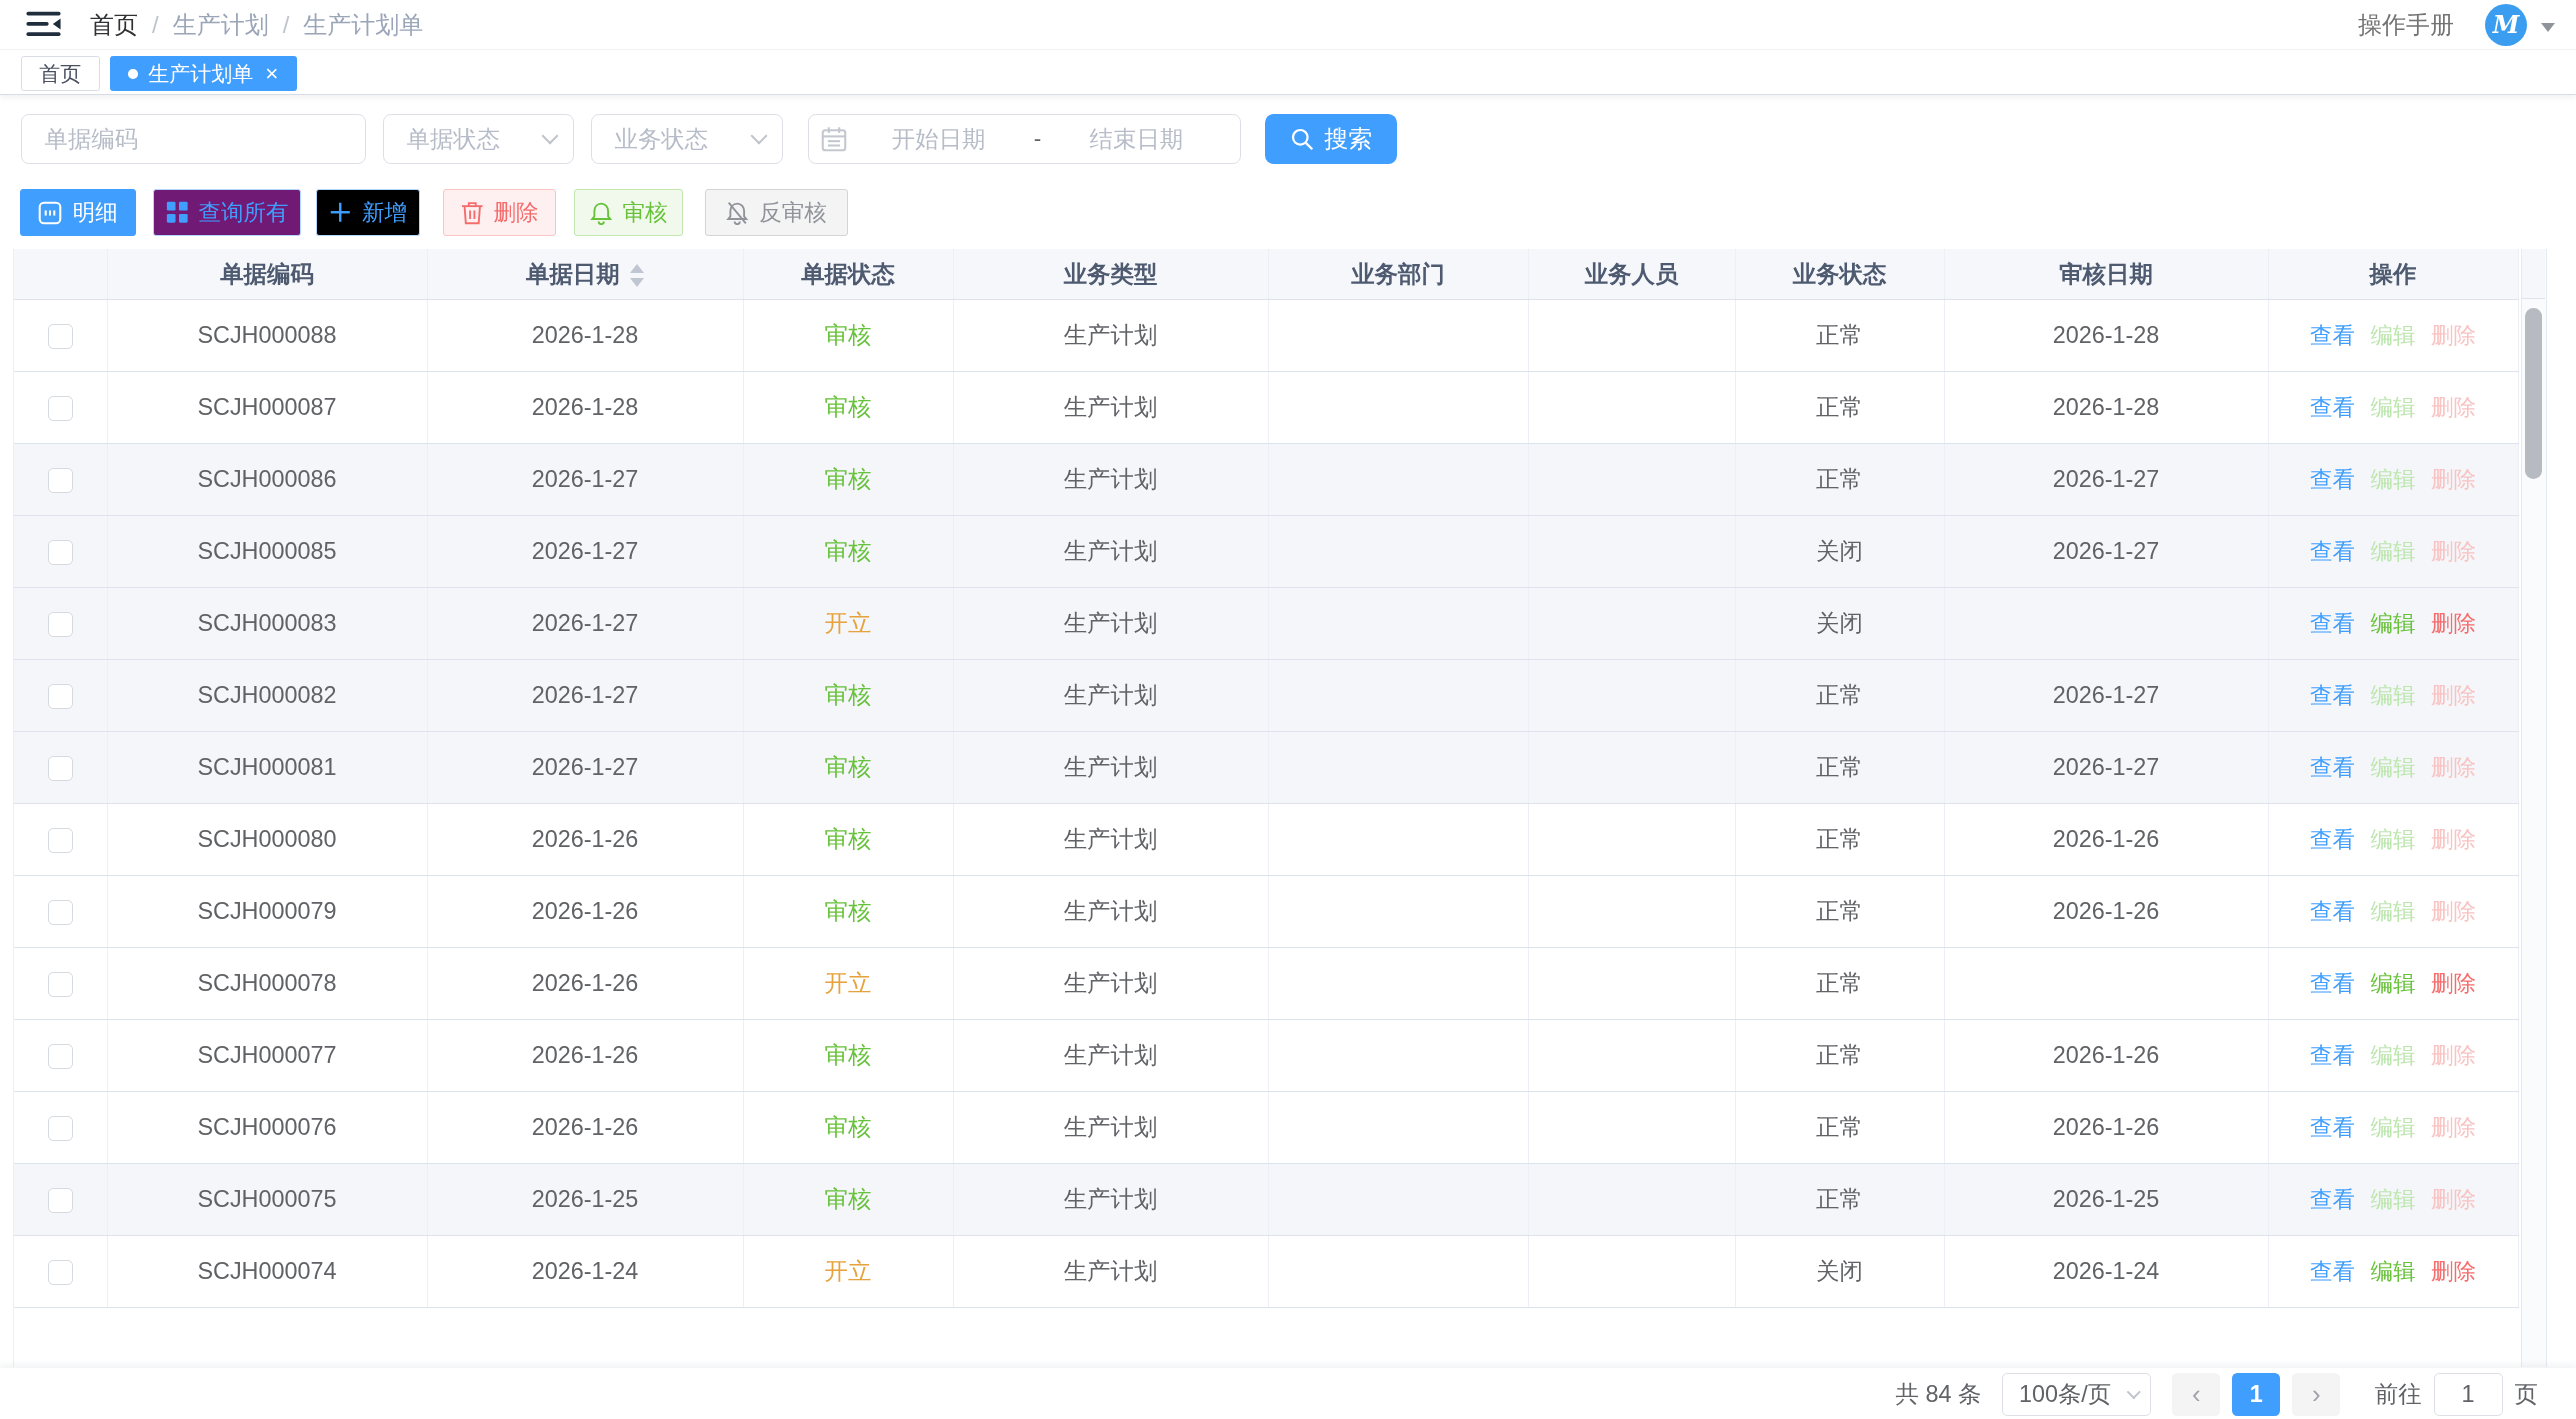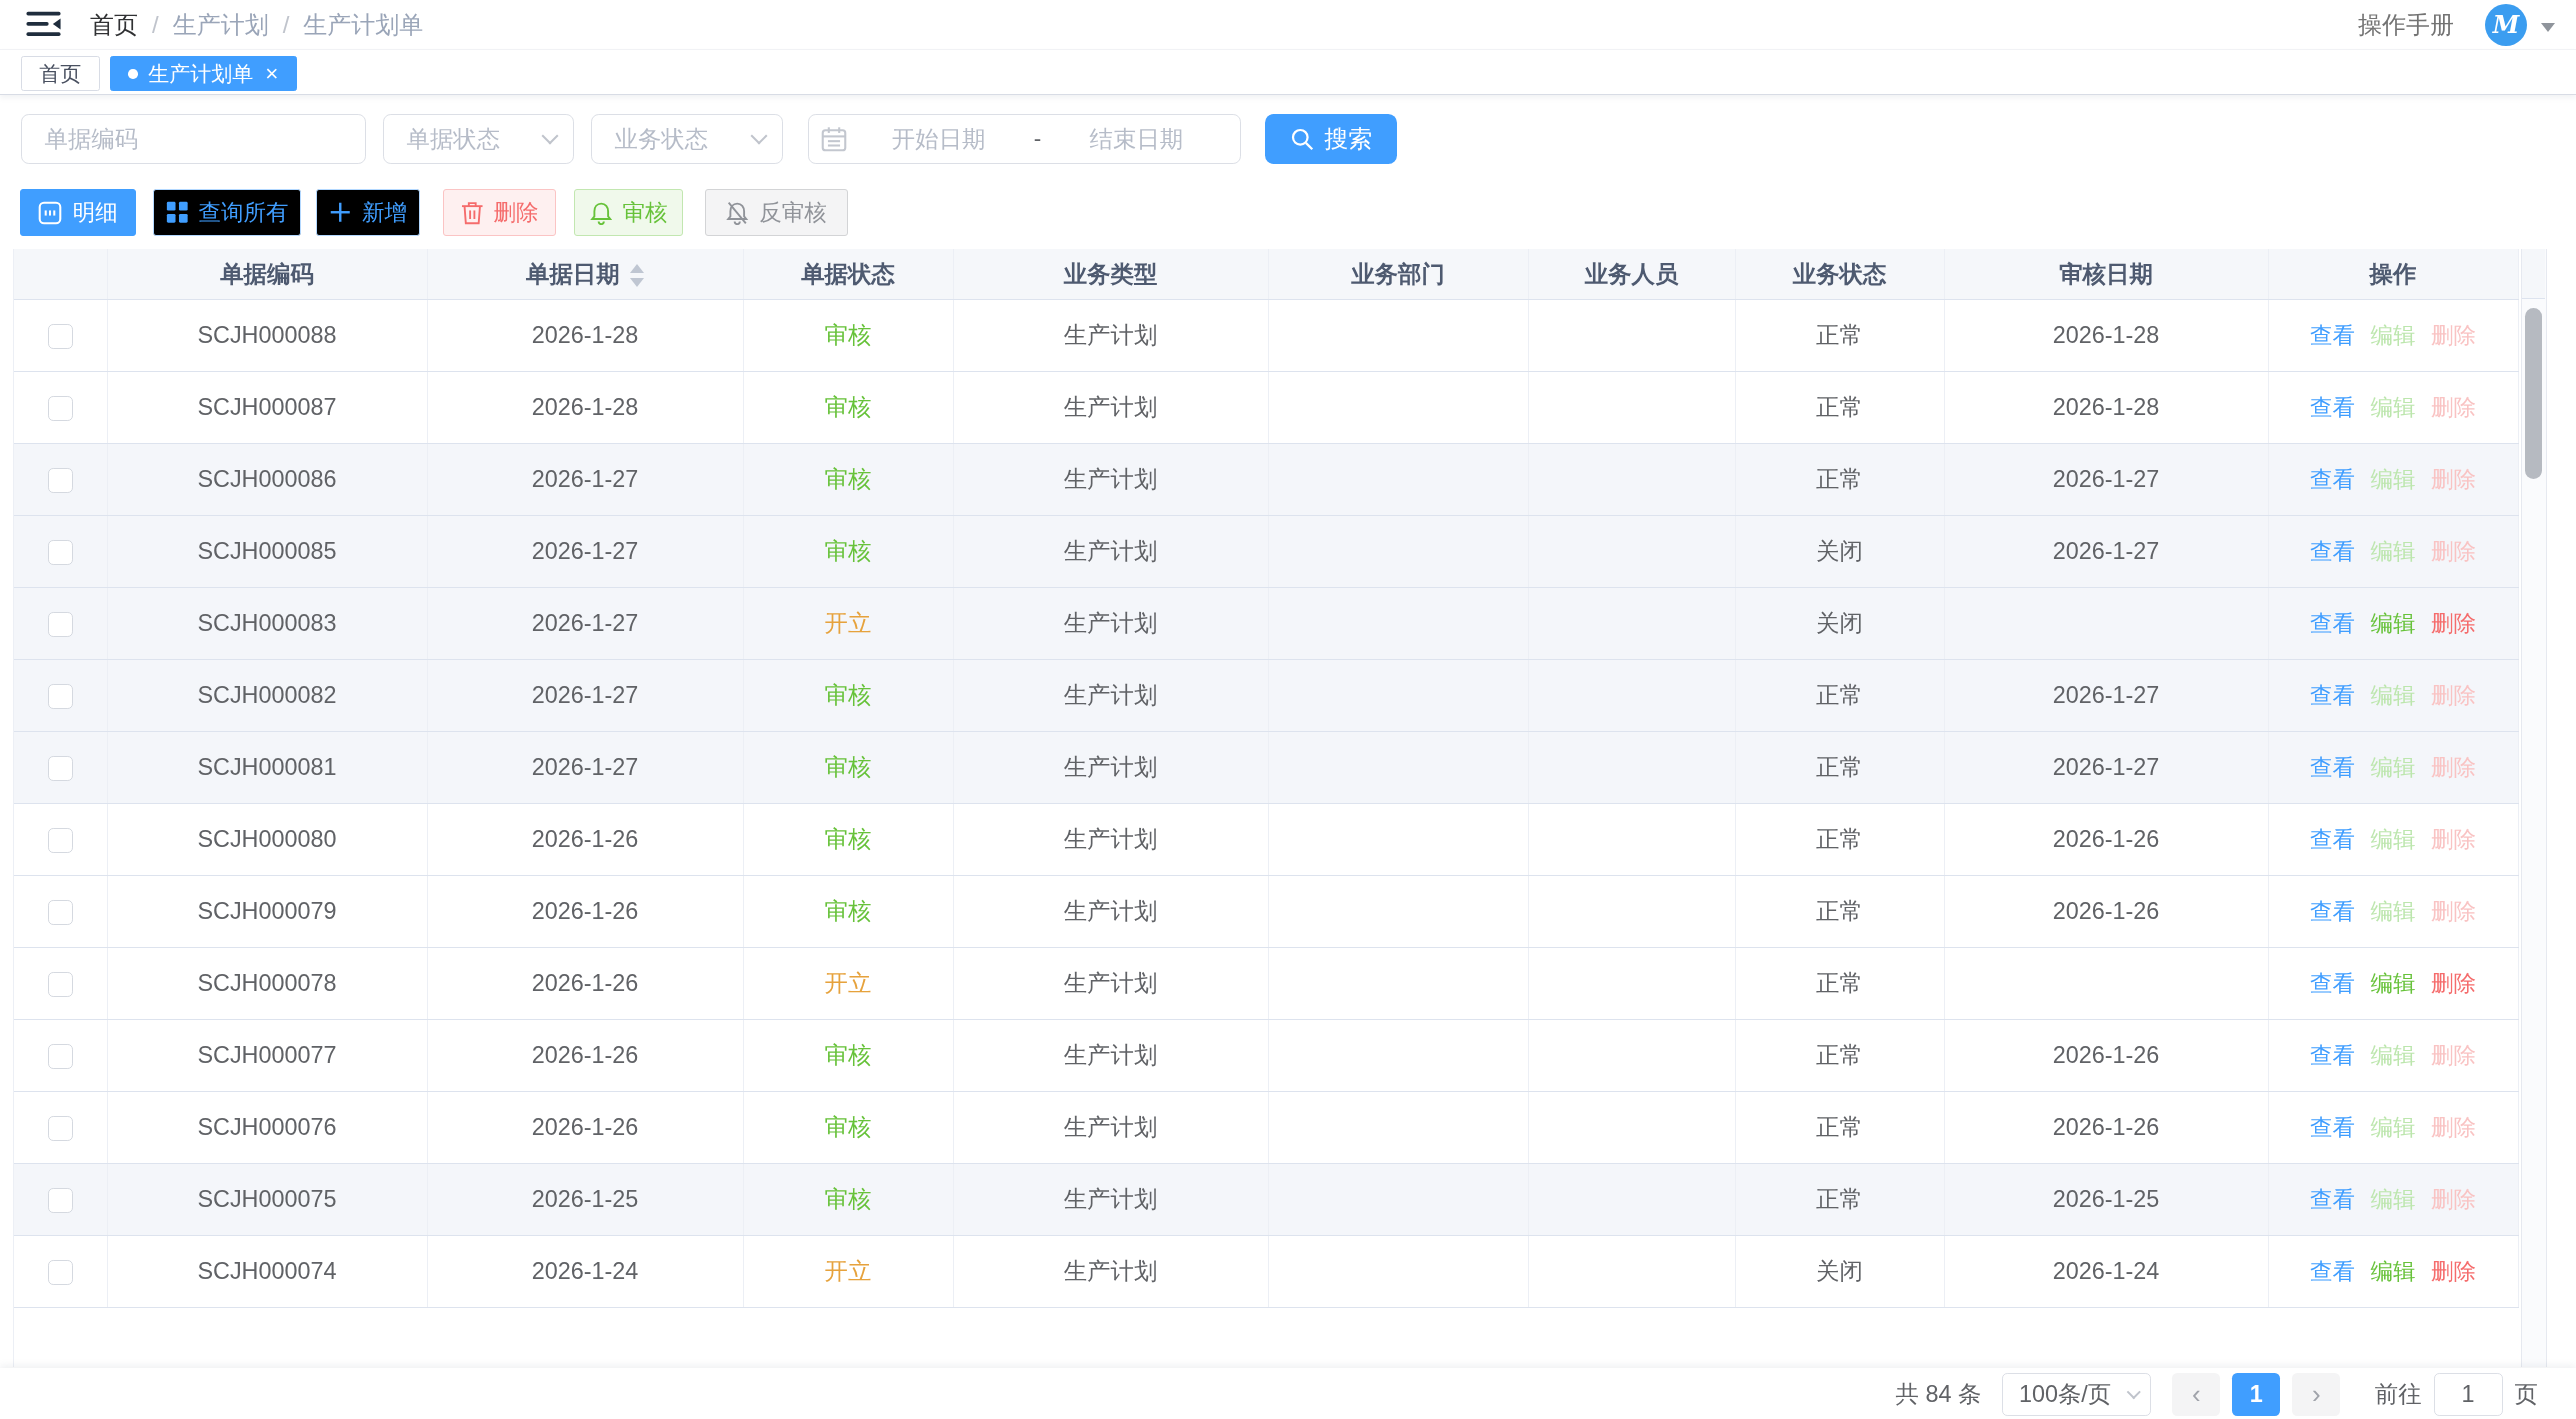--- a/index.html
+++ b/index.html
@@ -45,21 +45,21 @@
     transform:rotate(45deg); margin-left:auto; margin-top:-5.2px; }
   .date-ph { flex:1; text-align:center; }
   .date-sep { color:#606266; font-size:22.5px; padding:0 3.5px; }
   #search-btn { left:1265px; top:114px; width:132px; height:50px; background:#409eff; border-radius:8.7px;
     color:#fff; font-size:24px; display:flex; align-items:center; justify-content:center; gap:10.4px; cursor:pointer; }
 
   
   .tbtn { position:absolute; top:189px; height:47px; border-radius:3px; font-size:22.5px;
     display:flex; align-items:center; justify-content:center; gap:10.4px; cursor:pointer; }
   #btn-detail { left:20px;  width:116px; background:#409eff; border:1.7px solid #409eff; color:#fff; }
-  #btn-queryall { left:153px; width:148px; background:#000000; border:1.7px solid #b3d8ff; color:#409eff; }
+  #btn-queryall { left:153px; width:148px; background:#701a75; border:1.7px solid #b3d8ff; color:#409eff; }
   #btn-add { left:316px; width:104px; background:#000000; border:1.7px solid #b3d8ff; color:#409eff; }
   #btn-del { left:443px; width:113px; background:#fef0f0; border:1.7px solid #fbc4c4; color:#f56c6c; }
   #btn-audit { left:574px; width:109px; background:#f0f9eb; border:1.7px solid #c2e7b0; color:#67c23a; }
   #btn-unaudit { left:705px; width:143px; background:#f4f4f5; border:1.7px solid #d3d4d6; color:#909399; }
 
   
   #table-wrap { position:absolute; left:13px; top:249px; width:2508px; height:1118px; overflow:hidden;
     border-left:1.7px solid #eceff5; }
   table { border-collapse:collapse; table-layout:fixed; width:2504px; }
   th, td { border-right:1.7px solid #eceff5; border-bottom:1.7px solid #dde3ee; text-align:center;

